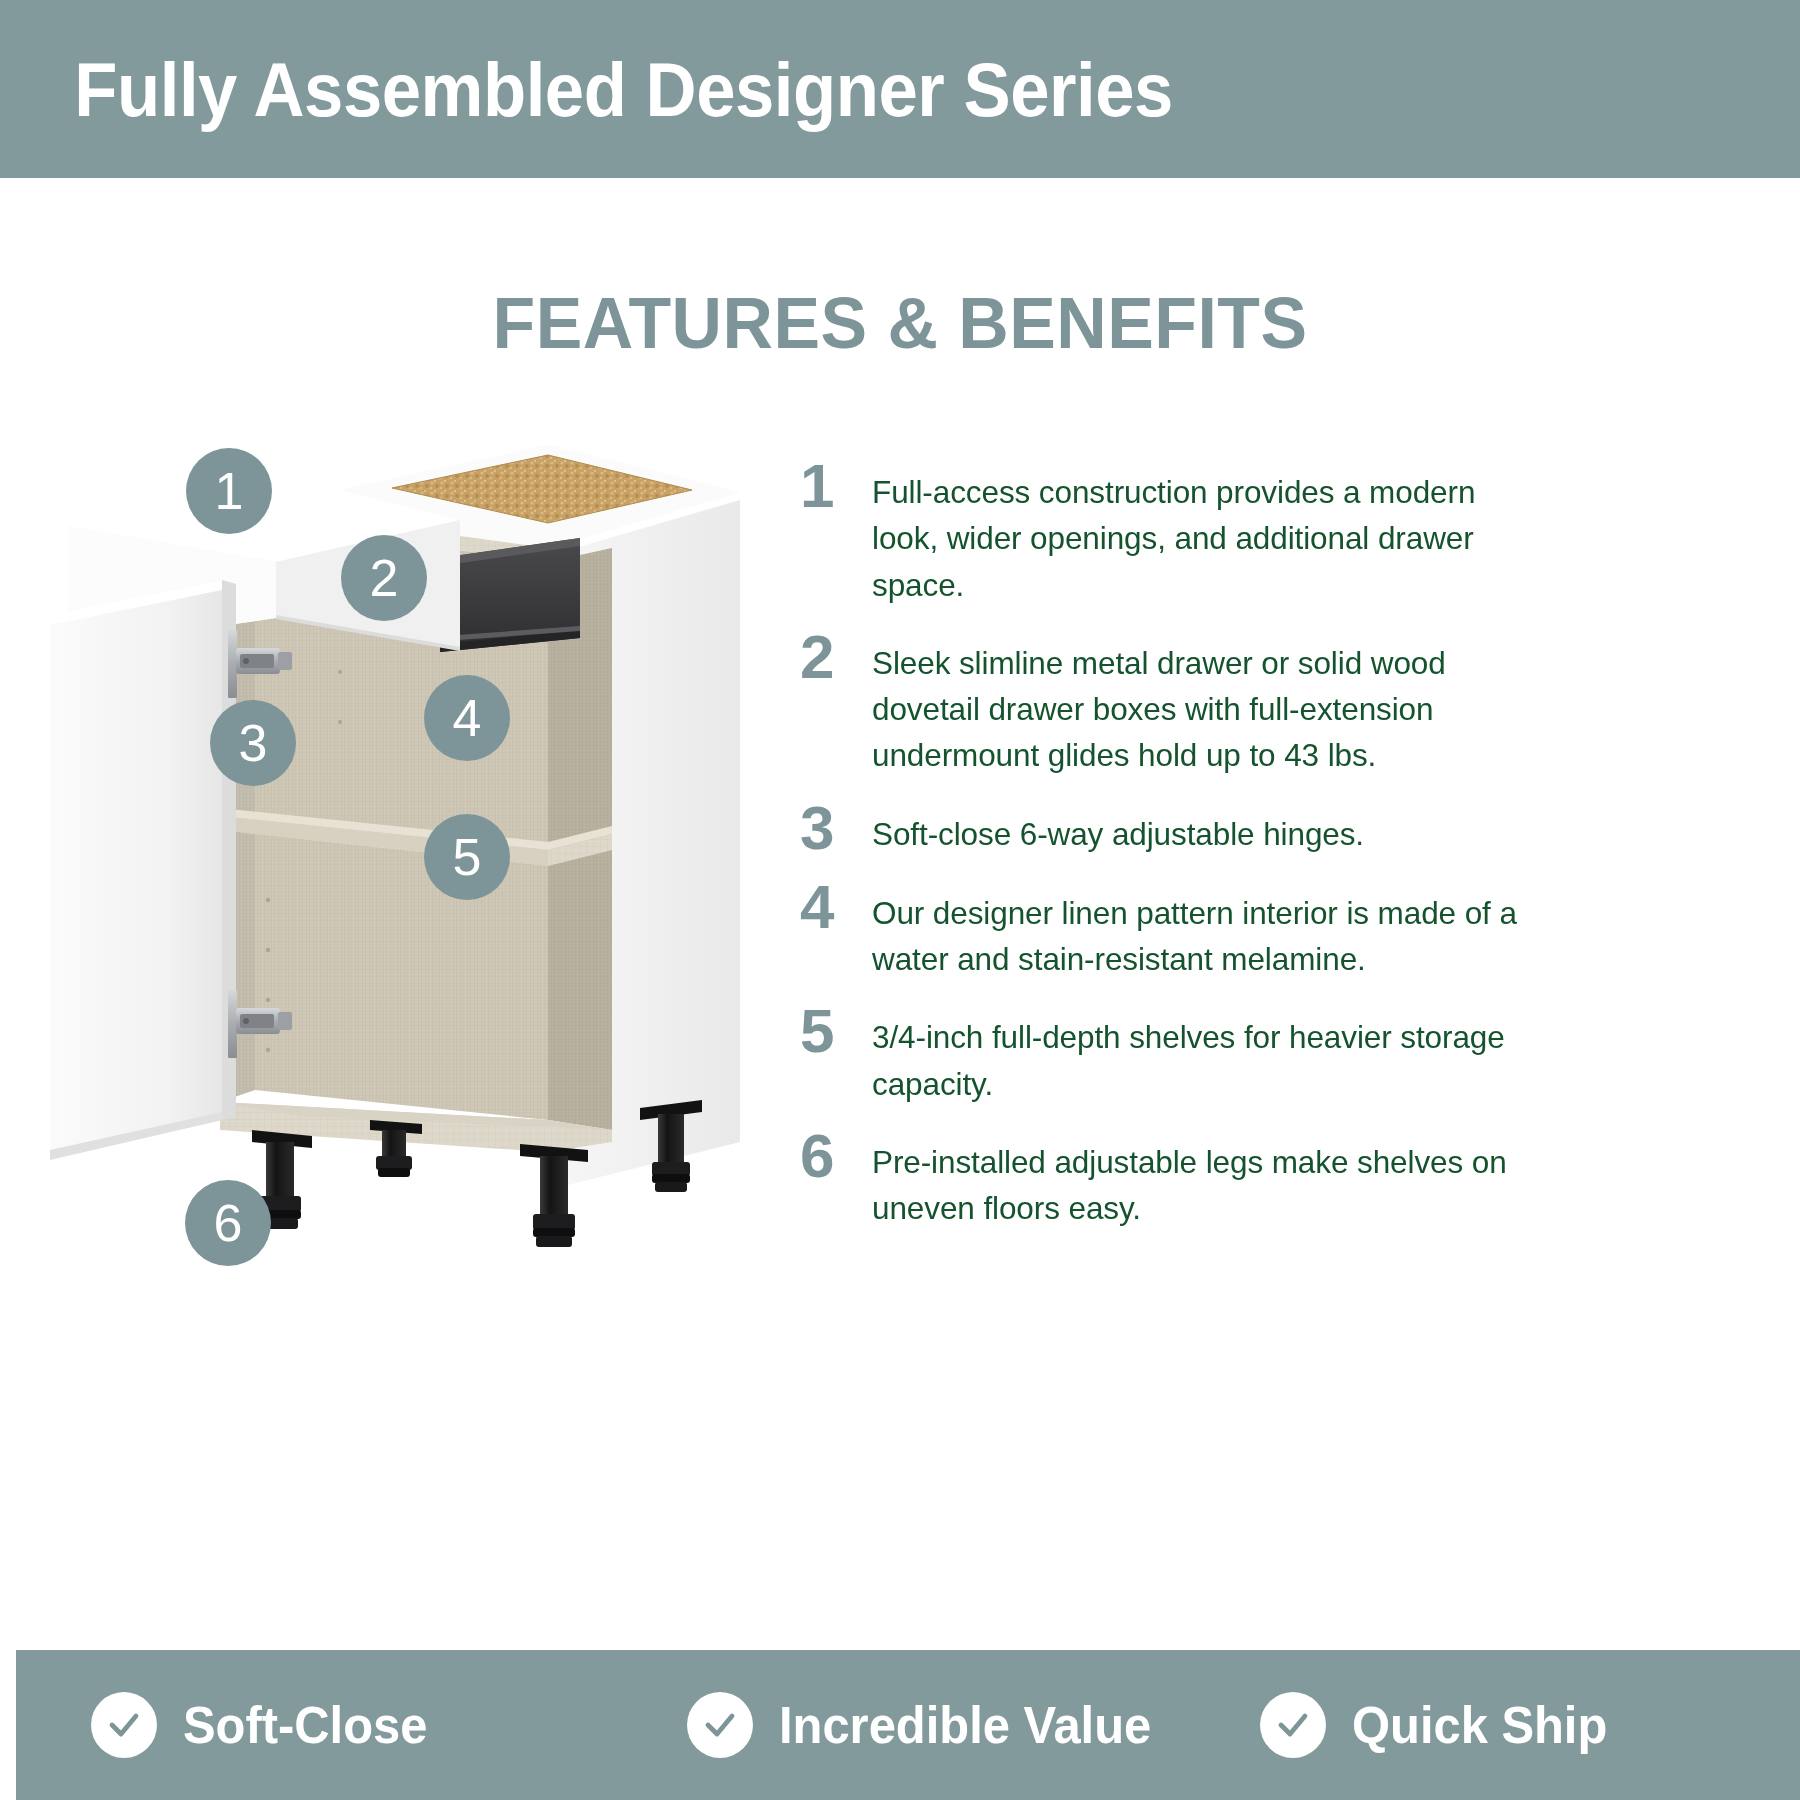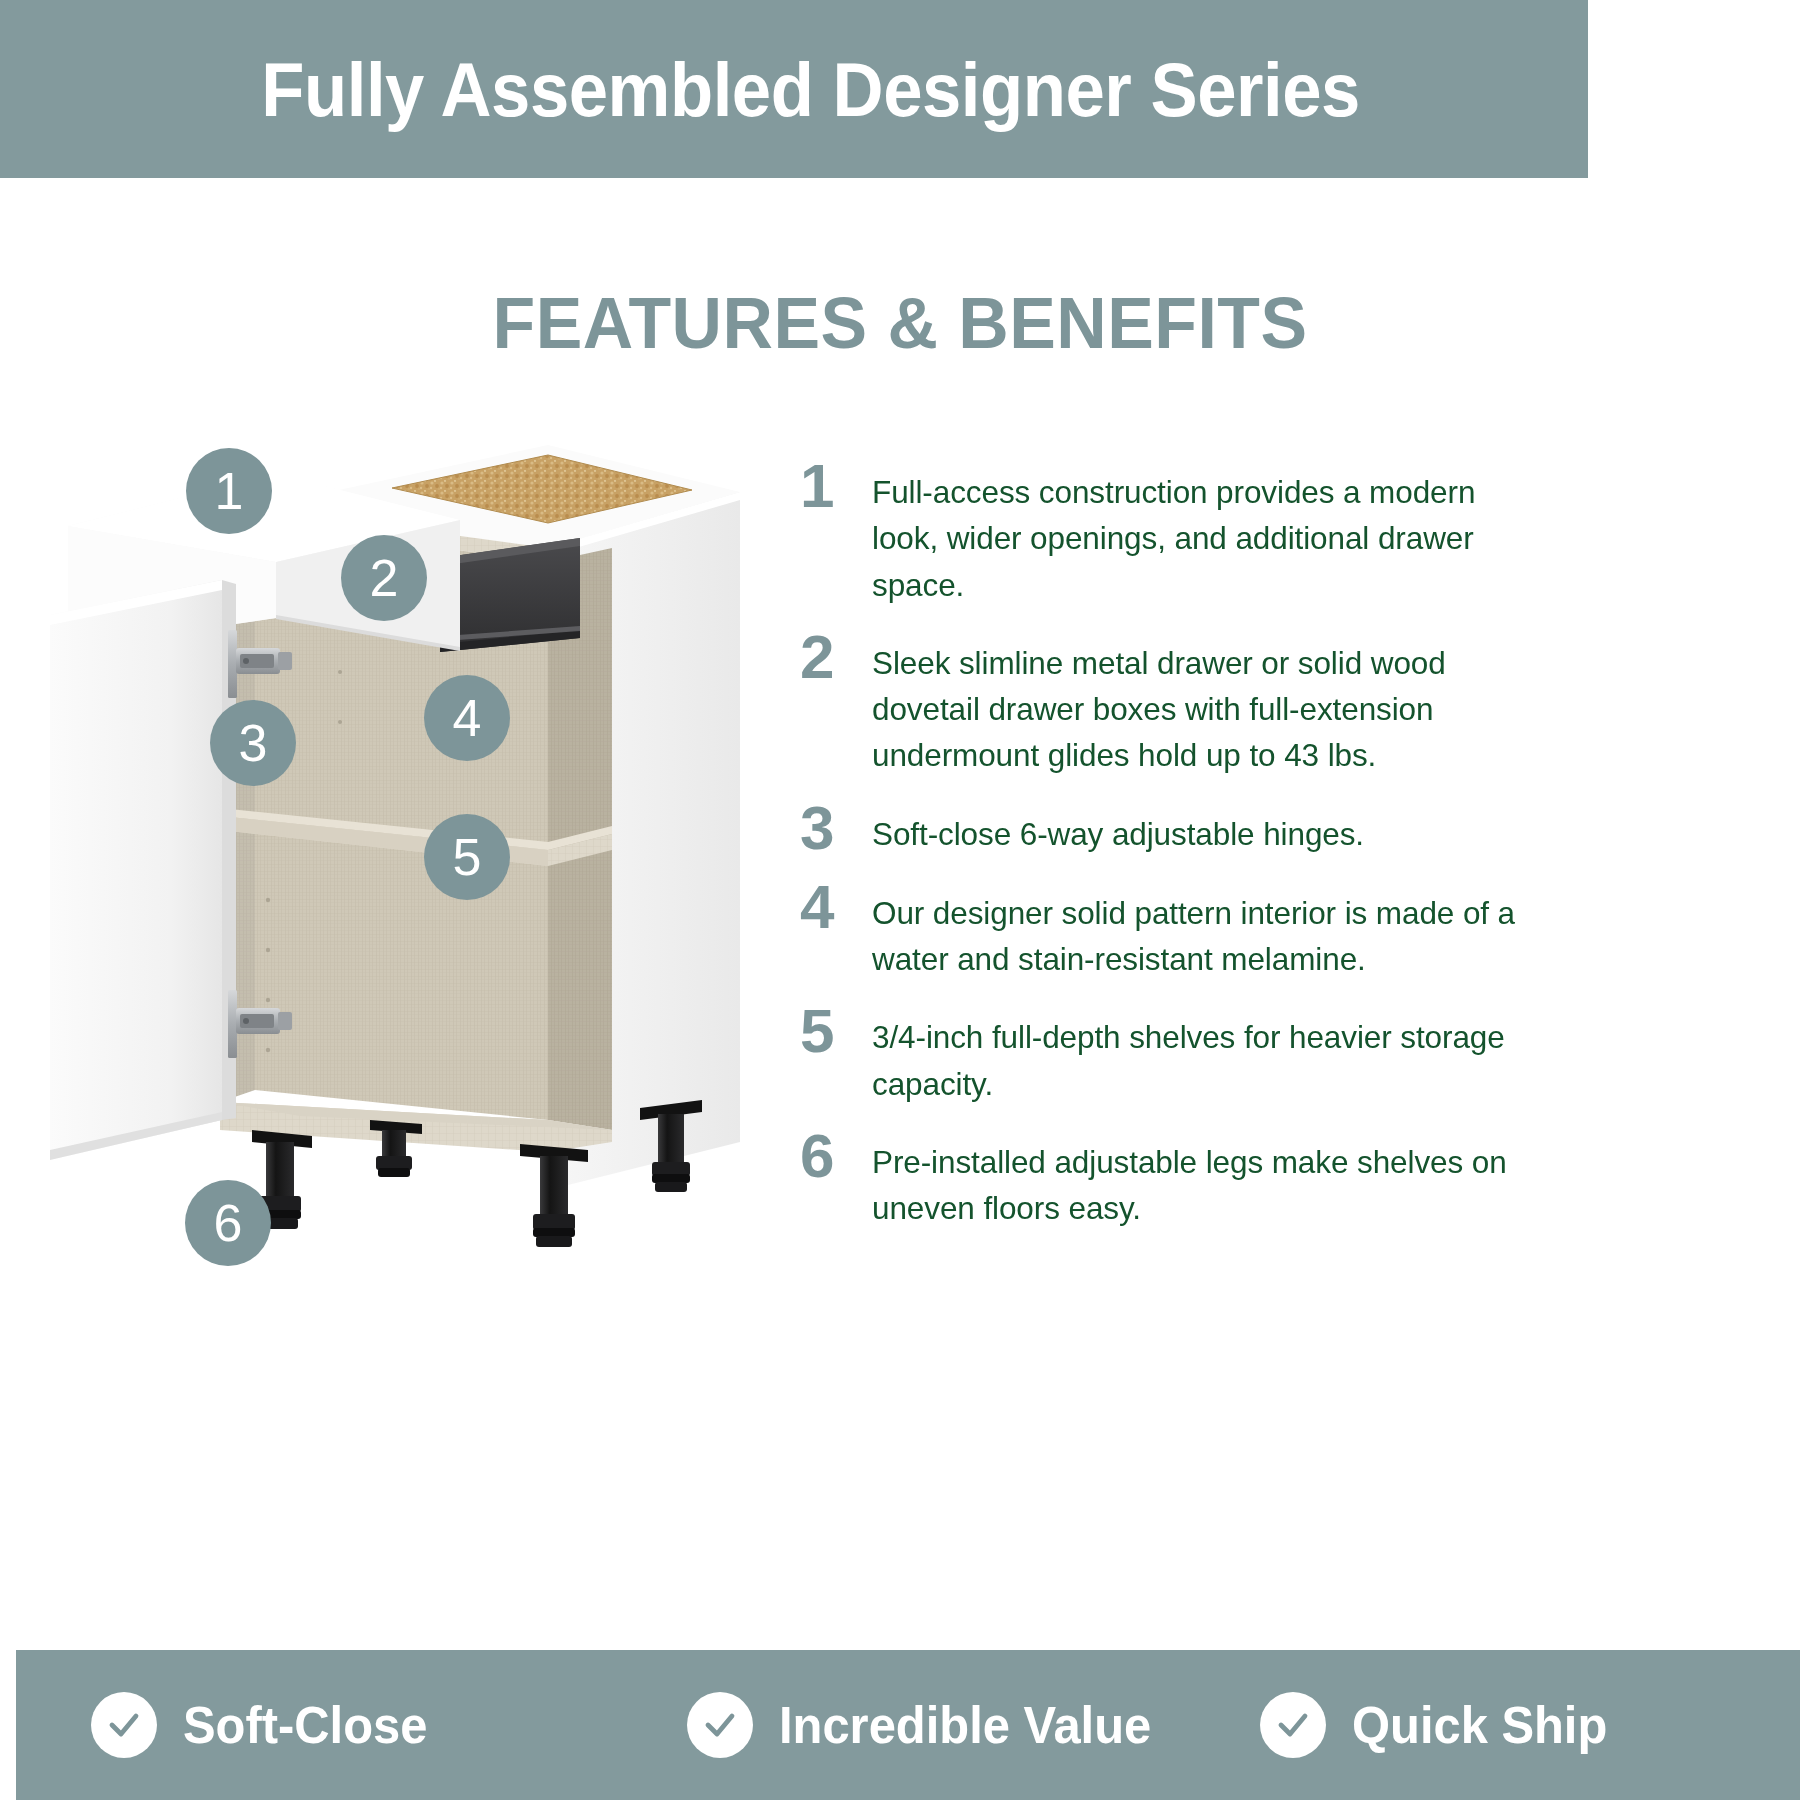--- a/index.html
+++ b/index.html
@@ -6,23 +6,23 @@
   html,body { width:1800px; height:1800px; }
   body {
     font-family:"Liberation Sans", sans-serif;
     background:#ffffff;
     position:relative;
     overflow:hidden;
   }
 
   
   .header-bar{
-    position:absolute; left:0; top:0; width:1588px; height:178px;
+    position:absolute; left:0; top:0; width:1800px; height:178px;
     background:#839a9d;
-    display:flex; align-items:center; justify-content:center;padding-left:33px;
+    display:flex; align-items:center; padding-left:33px;
   }
   .header-title{
     color:#ffffff;
     font-family:"Liberation Sans Narrow","Liberation Sans",sans-serif;
     font-weight:700;
     font-size:76px;
     letter-spacing:-0.5px;
     transform:scaleX(0.93);
     white-space:nowrap;
   }
@@ -332,21 +332,21 @@
     <div class="feature-text">Sleek slimline metal drawer or solid wood dovetail drawer boxes with full-extension undermount glides hold up to 43 lbs.</div>
   </div>
 
   <div class="feature-row">
     <div class="feature-num">3</div>
     <div class="feature-text">Soft-close 6-way adjustable hinges.</div>
   </div>
 
   <div class="feature-row">
     <div class="feature-num">4</div>
-    <div class="feature-text">Our designer solid pattern interior is made of a water and stain-resistant melamine.</div>
+    <div class="feature-text">Our designer linen pattern interior is made of a water and stain-resistant melamine.</div>
   </div>
 
   <div class="feature-row">
     <div class="feature-num">5</div>
     <div class="feature-text">3/4-inch full-depth shelves for heavier storage capacity.</div>
   </div>
 
   <div class="feature-row">
     <div class="feature-num">6</div>
     <div class="feature-text">Pre-installed adjustable legs make shelves on uneven floors easy.</div>

